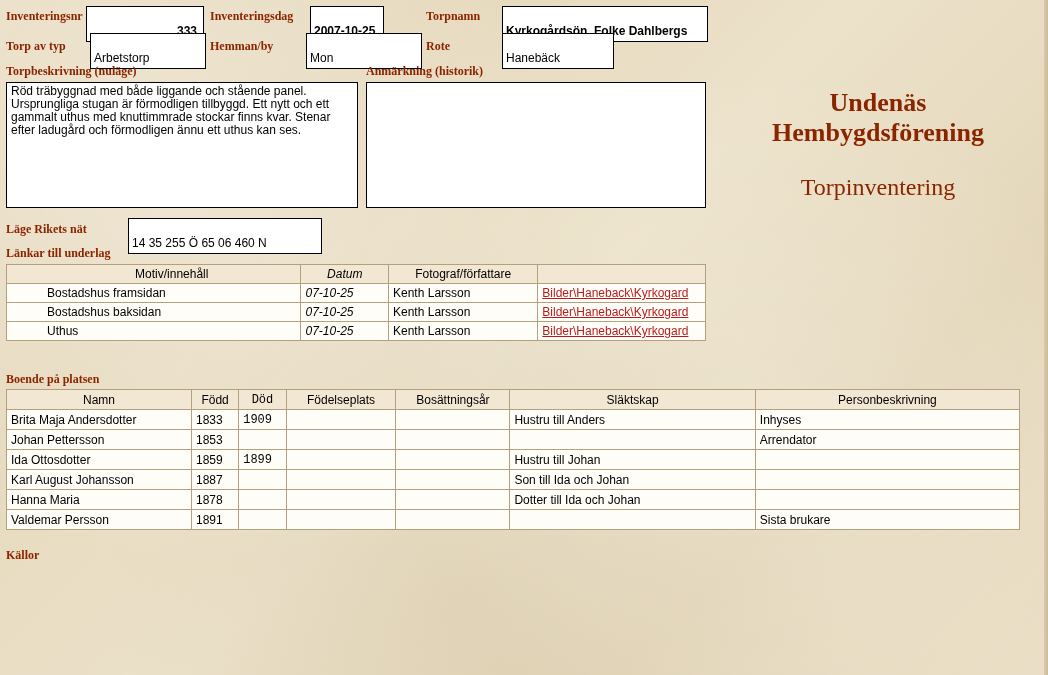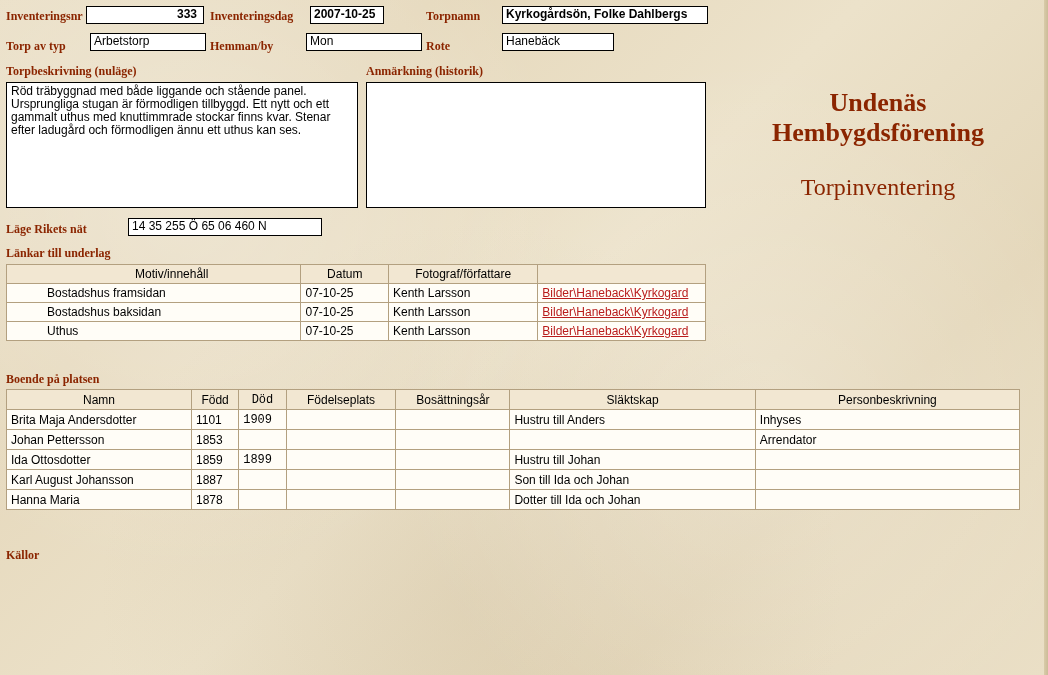--- a/index.html
+++ b/index.html
@@ -34,21 +34,21 @@
     font-size: 12px;
     font-family: "Liberation Serif", serif;
     white-space: nowrap;
   }
   .field {
     background: #ffffff;
     border: 1px solid #000000;
     box-sizing: border-box;
     font-family: "Liberation Sans", sans-serif;
     font-size: 12px;
-    padding: 0 3px;
+    padding: 17px 3px;
     overflow: hidden;
     white-space: nowrap;
   }
   .abs { position: absolute; }
 
   
   #lbl-invnr   { left: 6px;   top: 9px; }
   #fld-invnr   { left: 86px;  top: 6px;  width: 118px; height: 18px; text-align: right; padding-right: 6px; font-weight: bold; }
   #lbl-invlag  { left: 210px; top: 9px; }
   #fld-invlag  { left: 310px; top: 6px;  width: 74px;  height: 18px; font-weight: bold; }
@@ -112,21 +112,21 @@
     height: 16px;
     font-weight: normal;
     text-align: left;
     background: #fffdf7;
   }
   #tbl-lankar thead td {
     background: #f2e7d2;
     text-align: center;
   }
   #tbl-lankar .c-motiv  { width: 296px; text-align: center; padding-left: 40px; }
-  #tbl-lankar .c-datum  { width: 90px; }
+  #tbl-lankar .c-datum  { width: 90px; font-style: italic; }
   #tbl-lankar .c-foto   { width: 152px; }
   #tbl-lankar .c-link   { width: 162px; }
   #tbl-lankar tbody .c-motiv { text-align: left; }
   #tbl-lankar a {
     color: #b91c1c;
     text-decoration: underline;
     white-space: nowrap;
     display: block;
     overflow: hidden;
   }
@@ -252,21 +252,21 @@
         <td class="bc-dod">Död</td>
         <td class="bc-fplats">Födelseplats</td>
         <td class="bc-bos">Bosättningsår</td>
         <td class="bc-slakt">Släktskap</td>
         <td class="bc-pers">Personbeskrivning</td>
       </tr>
     </thead>
     <tbody id="boende-body">
         <tr>
           <td class="bc-namn">Brita Maja Andersdotter</td>
-          <td class="bc-fodd">1101</td>
+          <td class="bc-fodd">1833</td>
           <td class="bc-dod">1909</td>
           <td class="bc-fplats"></td>
           <td class="bc-bos"></td>
           <td class="bc-slakt">Hustru till Anders</td>
           <td class="bc-pers">Inhyses</td>
         </tr>
         <tr>
           <td class="bc-namn">Johan Pettersson</td>
           <td class="bc-fodd">1853</td>
           <td class="bc-dod"></td>
@@ -295,19 +295,28 @@
         </tr>
         <tr>
           <td class="bc-namn">Hanna Maria</td>
           <td class="bc-fodd">1878</td>
           <td class="bc-dod"></td>
           <td class="bc-fplats"></td>
           <td class="bc-bos"></td>
           <td class="bc-slakt">Dotter till Ida och Johan</td>
           <td class="bc-pers"></td>
         </tr>
+        <tr>
+          <td class="bc-namn">Valdemar Persson</td>
+          <td class="bc-fodd">1891</td>
+          <td class="bc-dod"></td>
+          <td class="bc-fplats"></td>
+          <td class="bc-bos"></td>
+          <td class="bc-slakt"></td>
+          <td class="bc-pers">Sista brukare</td>
+        </tr>
       </tbody>
   </table>
 
   <div class="abs label" id="lbl-kallor">Källor</div>
 
   <div class="abs" id="edge-right"></div>
 </div>
 
 </body></html>

